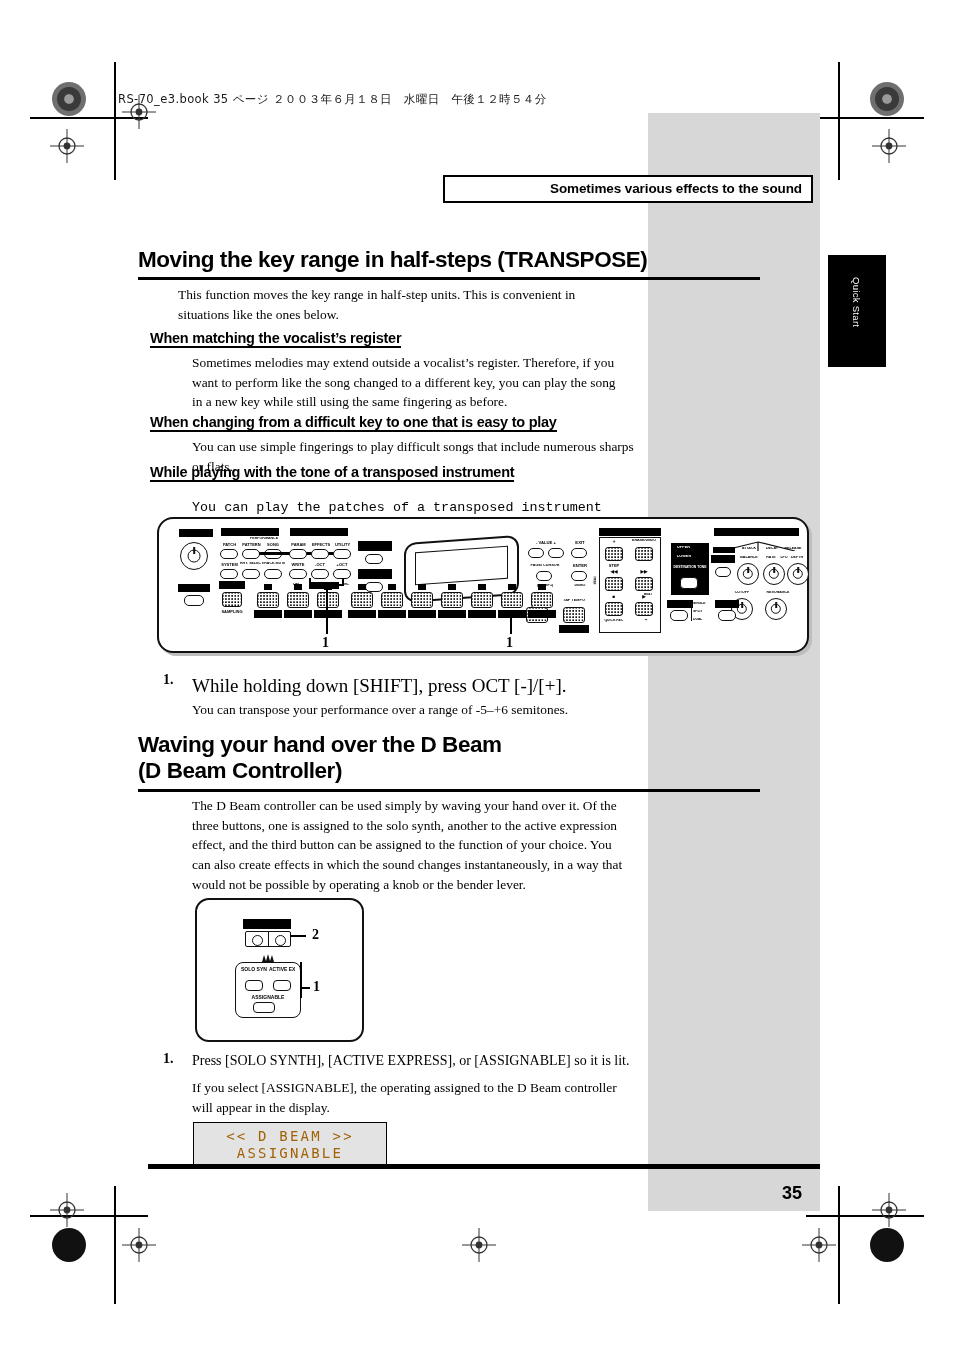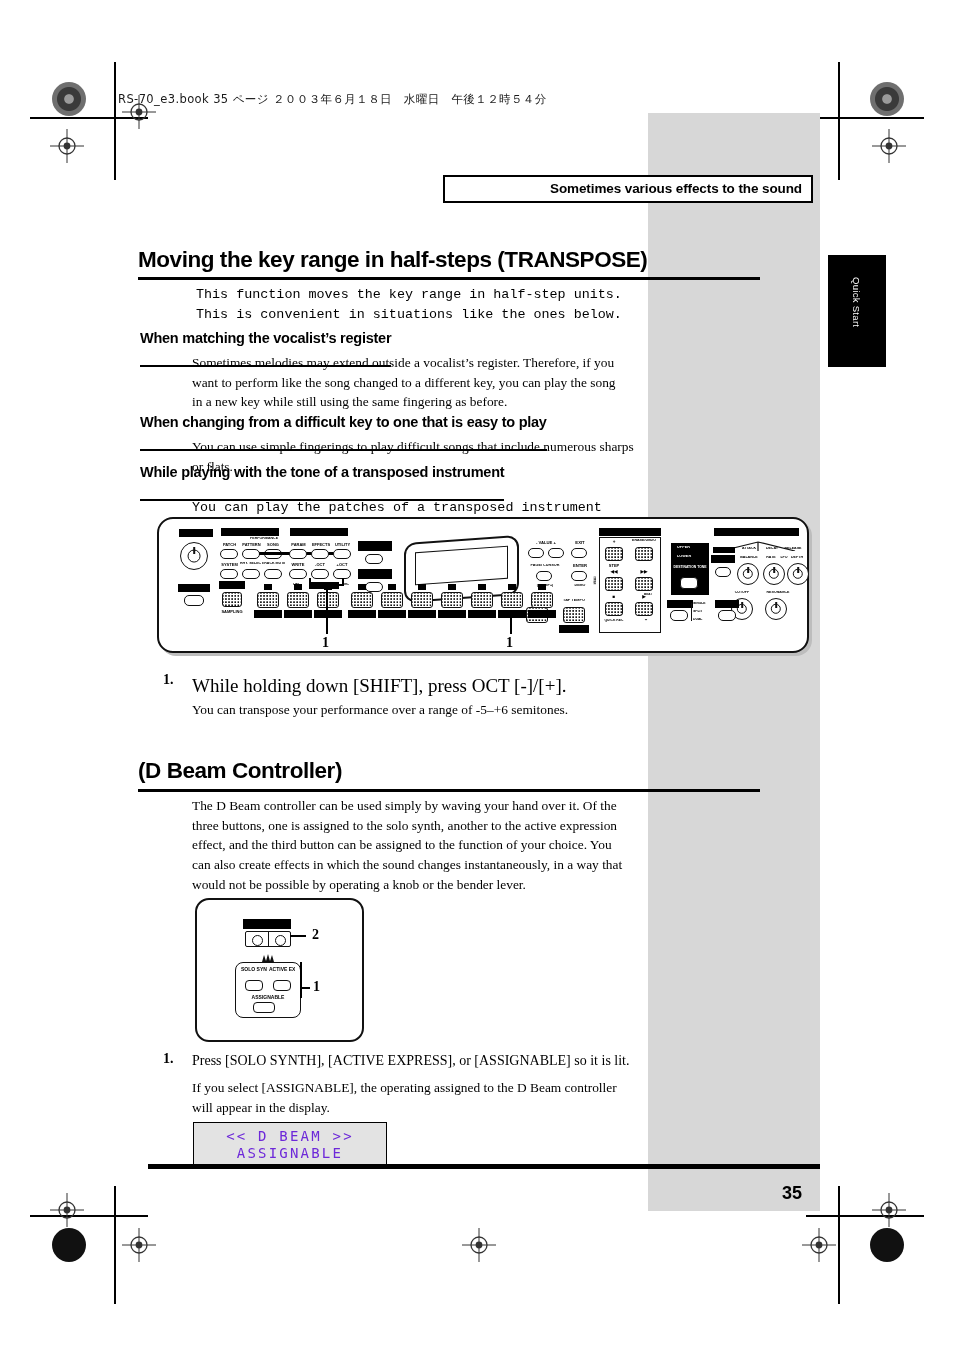--- a/index.html
+++ b/index.html
@@ -35,35 +35,35 @@
   .runhead span{display:block;text-align:right;padding-right:9px;line-height:24px;
                 font-family:"Liberation Sans",sans-serif;font-weight:bold;
                 font-size:13.5px;letter-spacing:-.1px;}
 
   
   .h1{position:absolute;left:138px;width:622px;
       font-family:"Liberation Sans",sans-serif;font-weight:bold;
       font-size:22.5px;letter-spacing:-.45px;line-height:1.17;}
   .h1rule{position:absolute;left:138px;width:622px;height:3.2px;background:#000;}
 
-  .h2{position:absolute;left:140px;
+  .h2{position:absolute;left:150px;
       font-family:"Liberation Sans",sans-serif;font-weight:bold;
       font-size:14.5px;letter-spacing:-.25px;
-      border-bottom:2.4px solid #000;padding-bottom:19px;display:inline-block;}
+      border-bottom:2.4px solid #000;padding-bottom:0;display:inline-block;}
 
   .body{position:absolute;font-size:13.4px;line-height:1.47;
         text-align:left;}
 
   .stepnum{position:absolute;font-family:"Liberation Serif",serif;
            font-weight:bold;font-size:14px;}
 
   .lcd{position:absolute;border:1.6px solid #000;background:#e3e3e3;
        font-family:"DejaVu Sans Mono",monospace;font-size:14px;
        letter-spacing:2.2px;text-align:center;line-height:1.22;
-       padding:5px 0 6px;color:#6d28d9;}
+       padding:5px 0 6px;color:#a16207;}
 
   .pagerule{position:absolute;left:148px;top:1164px;width:672px;height:5px;background:#000;}
   .pageno{position:absolute;left:782px;top:1176px;
           font-family:"Liberation Sans",sans-serif;font-weight:bold;font-size:18px;margin-top:7px;}
 
   
   .panel{position:absolute;left:157px;top:517px;width:648px;height:132px;
          border:2.4px solid #111;border-radius:16px;background:#fff;
          box-shadow:3px 3px 0 #bdbdbd;}
   .pnl{position:absolute;box-sizing:border-box;}
@@ -191,21 +191,21 @@
   <span>Quick Start</span>
 </div>
 
 <div class="runhead">
   <span>Sometimes various effects to the sound</span>
 </div>
 
 <div class="h1" style="top:247px;">Moving the key range in half-steps (TRANSPOSE)</div>
 <div class="h1rule" style="top:277px;"></div>
 
-<div class="body" style="left:196px;top:285px;width:437px;font-family:Liberation Mono, monospace;">This function moves the key range in half-step units. This is convenient in situations like the ones below.</div>
+<div class="body" style="left:178px;top:285px;width:437px;">This function moves the key range in half-step units. This is convenient in situations like the ones below.</div>
 
 <div class="h2" style="top:330px;">When matching the vocalist’s register</div>
 <div class="body" style="left:192px;top:353px;width:437px;">Sometimes melodies may extend outside a vocalist’s register. Therefore, if you want to perform like the song changed to a different key, you can play the song in a new key while still using the same fingering as before.</div>
 
 <div class="h2" style="top:414px;">When changing from a difficult key to one that is easy to play</div>
 <div class="body" style="left:192px;top:437px;width:444px;">You can use simple fingerings to play difficult songs that include numerous sharps or flats.</div>
 
 <div class="h2" style="top:464px;">While playing with the tone of a transposed instrument</div>
 <div class="body" style="left:192px;top:498px;width:444px;font-family:Liberation Mono, monospace;">You can play the patches of a transposed instrument just as it is written in the score.</div>
 
@@ -381,21 +381,21 @@
 <div class="callout" style="left:322px;top:635px;">1</div>
 
 <div class="leadline" style="left:510px;top:610px;height:24px;"></div>
 <div class="callout" style="left:506px;top:635px;">1</div>
 
 <div class="stepnum" style="left:163px;top:672px;">1.</div>
 <div class="body" style="left:192px;top:672px;width:444px;font-size:19px;">While holding down [SHIFT], press OCT [-]/[+].</div>
 <div class="body" style="left:192px;top:700px;width:444px;">You can transpose your performance over a range of -5–+6 semitones.</div>
 
 <div class="h1" style="top:732px;">
-  <br>
+  <span>Waving your hand over the D Beam</span><br>
   <span>(D Beam Controller)</span>
 </div>
 <div class="h1rule" style="top:789px;"></div>
 
 <div class="body" style="left:192px;top:796px;width:437px;">The D Beam controller can be used simply by waving your hand over it. Of the three buttons, one is assigned to the solo synth, another to the active expression effect, and the third button can be assigned to the function of your choice. You can also create effects in which the sound changes instantaneously, in a way that would not be possible by operating a knob or the bender lever.</div>
 
 <div class="dbeam">
   <div class="dbx blk lbl" style="left:46px;top:19px;width:48px;height:10px;font-size:7px;line-height:10px;">D BEAM</div>
   <div class="dbx sensorbox" style="left:48px;top:31px;width:46px;height:16px;">
       <div class="sensorcell"></div>

